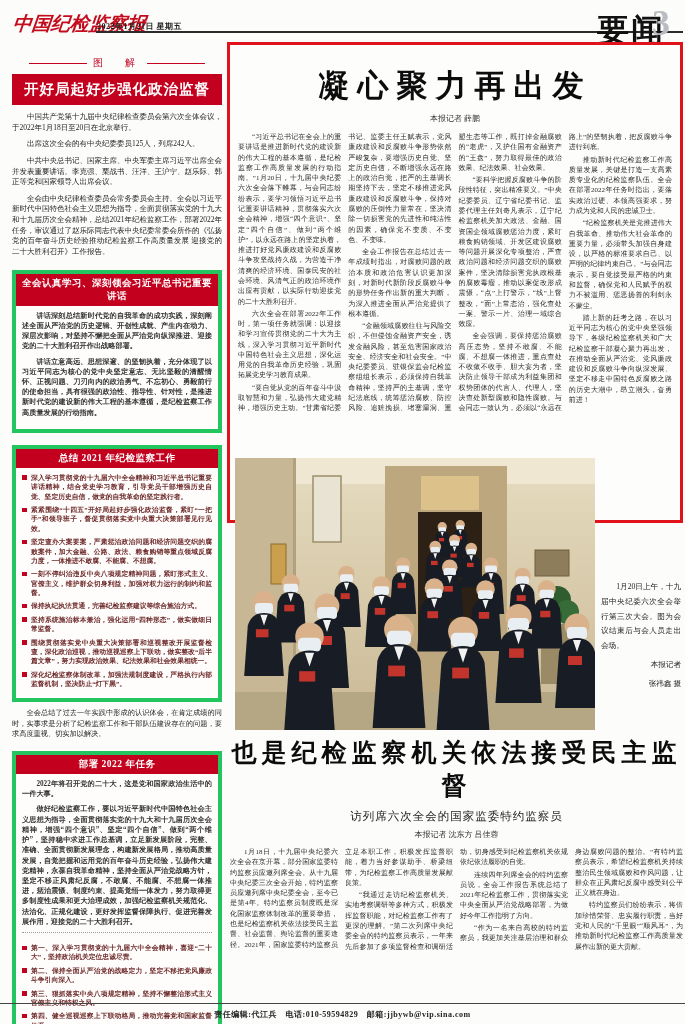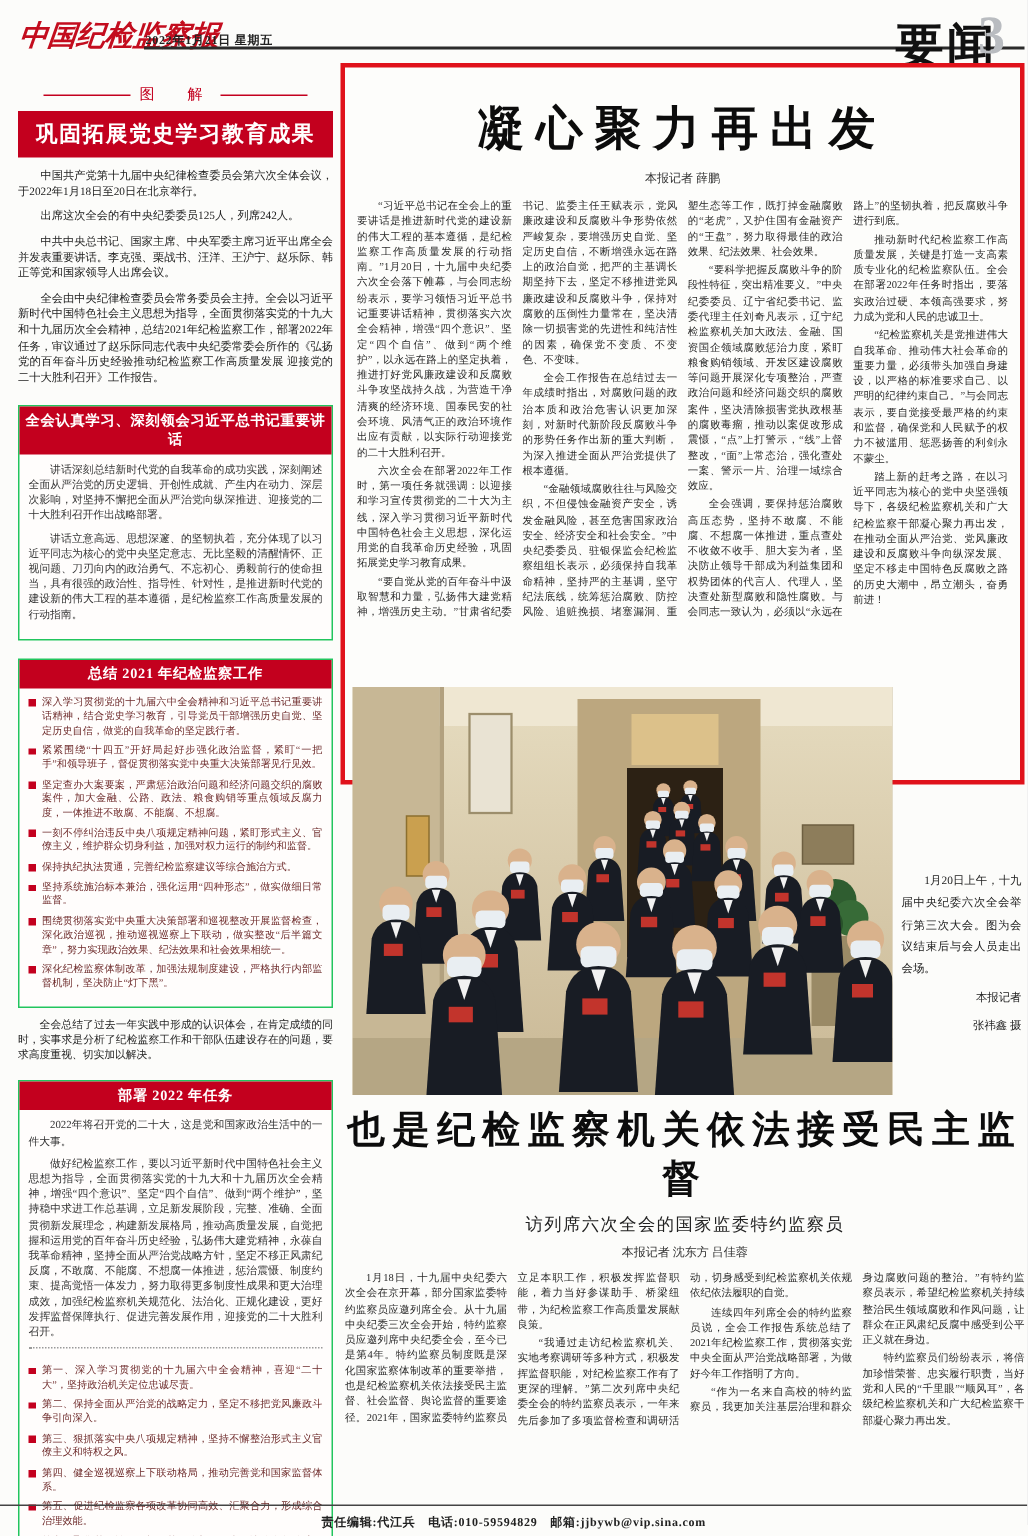--- a/index.html
+++ b/index.html
@@ -15,24 +15,24 @@
   .page-num{position:absolute;left:652px;top:2px;font-size:36px;color:#b9bcc0;font-weight:bold;}
   
   .leftcol{position:absolute;left:12px;top:56px;width:210px;}
   .tujie{display:flex;align-items:center;justify-content:center;gap:6px;color:#c3001e;
          font-weight:normal;font-size:10px;letter-spacing:6px;margin-bottom:4px;}
   .tujie .hline{width:58px;height:1px;background:#c3001e;}
   .banner-lg{background:#c3001e;color:#fff;font-weight:bold;font-size:14.5px;text-align:center;
              padding:6px 2px;letter-spacing:1px;}
   .intro{margin-top:7px;}
   .intro p{margin:0 0 6px 0;font-size:7.5px;line-height:1.42;text-align:justify;text-indent:2em;color:#222;}
-  .sec-box{border:1px solid #22c55e;padding:0 0 6px 0;margin-top:12px;background:#fffdfc;}
+  .sec-box{border:4px solid #22c55e;padding:0 0 6px 0;margin-top:12px;background:#fffdfc;}
   .banner-sm{background:#c3001e;color:#fff;font-weight:bold;font-size:9.5px;text-align:center;
              padding:3px 2px;letter-spacing:.5px;}
-  .sec-box .inner{padding:5px 6px 0 6px;}
+  .sec-box .inner{padding:5px 6px 0 6px;font-weight:bold;}
   .sec-box p.t{margin:0 0 5px 0;font-size:7.2px;line-height:1.42;text-align:justify;text-indent:2em;color:#333;}
   ul.bullets{list-style:none;margin:0;padding:0;}
   ul.bullets li{position:relative;margin:0 0 4px 0;padding-left:9px;font-size:6.8px;line-height:1.38;
                 text-align:justify;color:#6e2b2b;}
   ul.bullets li::before{content:"";position:absolute;left:0;top:2.5px;width:4.5px;height:4.5px;background:#c3001e;}
   .closing{margin:6px 0 0 0;font-size:7.2px;line-height:1.42;text-align:justify;text-indent:2em;color:#222;}
   .dotted{border-top:1px dotted #9a9a9a;margin:5px 6px;}
   
   .main-box{position:absolute;left:227px;top:42px;width:456px;height:481px;border:3px solid #e0121b;
             background:#fdfdfb;box-sizing:border-box;padding:6px 8px 4px 8px;font-family:Liberation Serif, serif;}
@@ -70,21 +70,21 @@
   <div class="section-name">要闻</div>
   <div class="section-bar"></div>
   <div class="page-num">3</div>
 
   <div class="leftcol">
     <div class="tujie">
       <span class="hline"></span>
       <span>图　解</span>
       <span class="hline"></span>
     </div>
-    <div class="banner-lg">巩固拓展党史学习教育成果</div>
+    <div class="banner-lg">开好局起好步强化政治监督</div>
 
     <div class="intro">
 
     <p>中国共产党第十九届中央纪律检查委员会第六次全体会议，于2022年1月18日至20日在北京举行。</p>
         <p>出席这次全会的有中央纪委委员125人，列席242人。</p>
         <p>中共中央总书记、国家主席、中央军委主席习近平出席全会并发表重要讲话。李克强、栗战书、汪洋、王沪宁、赵乐际、韩正等党和国家领导人出席会议。</p>
         <p>全会由中央纪律检查委员会常务委员会主持。全会以习近平新时代中国特色社会主义思想为指导，全面贯彻落实党的十九大和十九届历次全会精神，总结2021年纪检监察工作，部署2022年任务，审议通过了赵乐际同志代表中央纪委常委会所作的《弘扬党的百年奋斗历史经验推动纪检监察工作高质量发展 迎接党的二十大胜利召开》工作报告。</p>
       </div>
 
     <div class="sec-box">
@@ -218,20 +218,20 @@
   <div class="art2">
     <h2 class="art2-title">也是纪检监察机关依法接受民主监督</h2>
     <div class="art2-sub">访列席六次全会的国家监委特约监察员</div>
     <div class="byline">本报记者 沈东方 吕佳蓉</div>
     <div class="cols4b">
 
     <p>1月18日，十九届中央纪委六次全会在京开幕，部分国家监委特约监察员应邀列席全会。从十九届中央纪委三次全会开始，特约监察员应邀列席中央纪委全会，至今已是第4年。特约监察员制度既是深化国家监察体制改革的重要举措，也是纪检监察机关依法接受民主监督、社会监督、舆论监督的重要途径。2021年，国家监委特约监察员立足本职工作，积极发挥监督职能，着力当好参谋助手、桥梁纽带，为纪检监察工作高质量发展献良策。</p>
         <p>“我通过走访纪检监察机关、实地考察调研等多种方式，积极发挥监督职能，对纪检监察工作有了更深的理解。”第二次列席中央纪委全会的特约监察员表示，一年来先后参加了多项监督检查和调研活动，切身感受到纪检监察机关依规依纪依法履职的自觉。</p>
         <p>连续四年列席全会的特约监察员说，全会工作报告系统总结了2021年纪检监察工作，贯彻落实党中央全面从严治党战略部署，为做好今年工作指明了方向。</p>
         <p>“作为一名来自高校的特约监察员，我更加关注基层治理和群众身边腐败问题的整治。”有特约监察员表示，希望纪检监察机关持续整治民生领域腐败和作风问题，让群众在正风肃纪反腐中感受到公平正义就在身边。</p>
-        <p>特约监察员们纷纷表示，将倍加珍惜荣誉、忠实履行职责，当好党和人民的“千里眼”“顺风耳”，各级纪检监察机关和广大纪检监察干部凝心聚力再出发。</p>
+        <p>特约监察员们纷纷表示，将倍加珍惜荣誉、忠实履行职责，当好党和人民的“千里眼”“顺风耳”，为推动新时代纪检监察工作高质量发展作出新的更大贡献。</p>
       </div>
   </div>
 
   <div class="foot-rule"></div>
   <div class="footer">责任编辑:代江兵　电话:010-59594829　邮箱:jjbywb@vip.sina.com</div>
 
 </div>
 
 </body></html>

